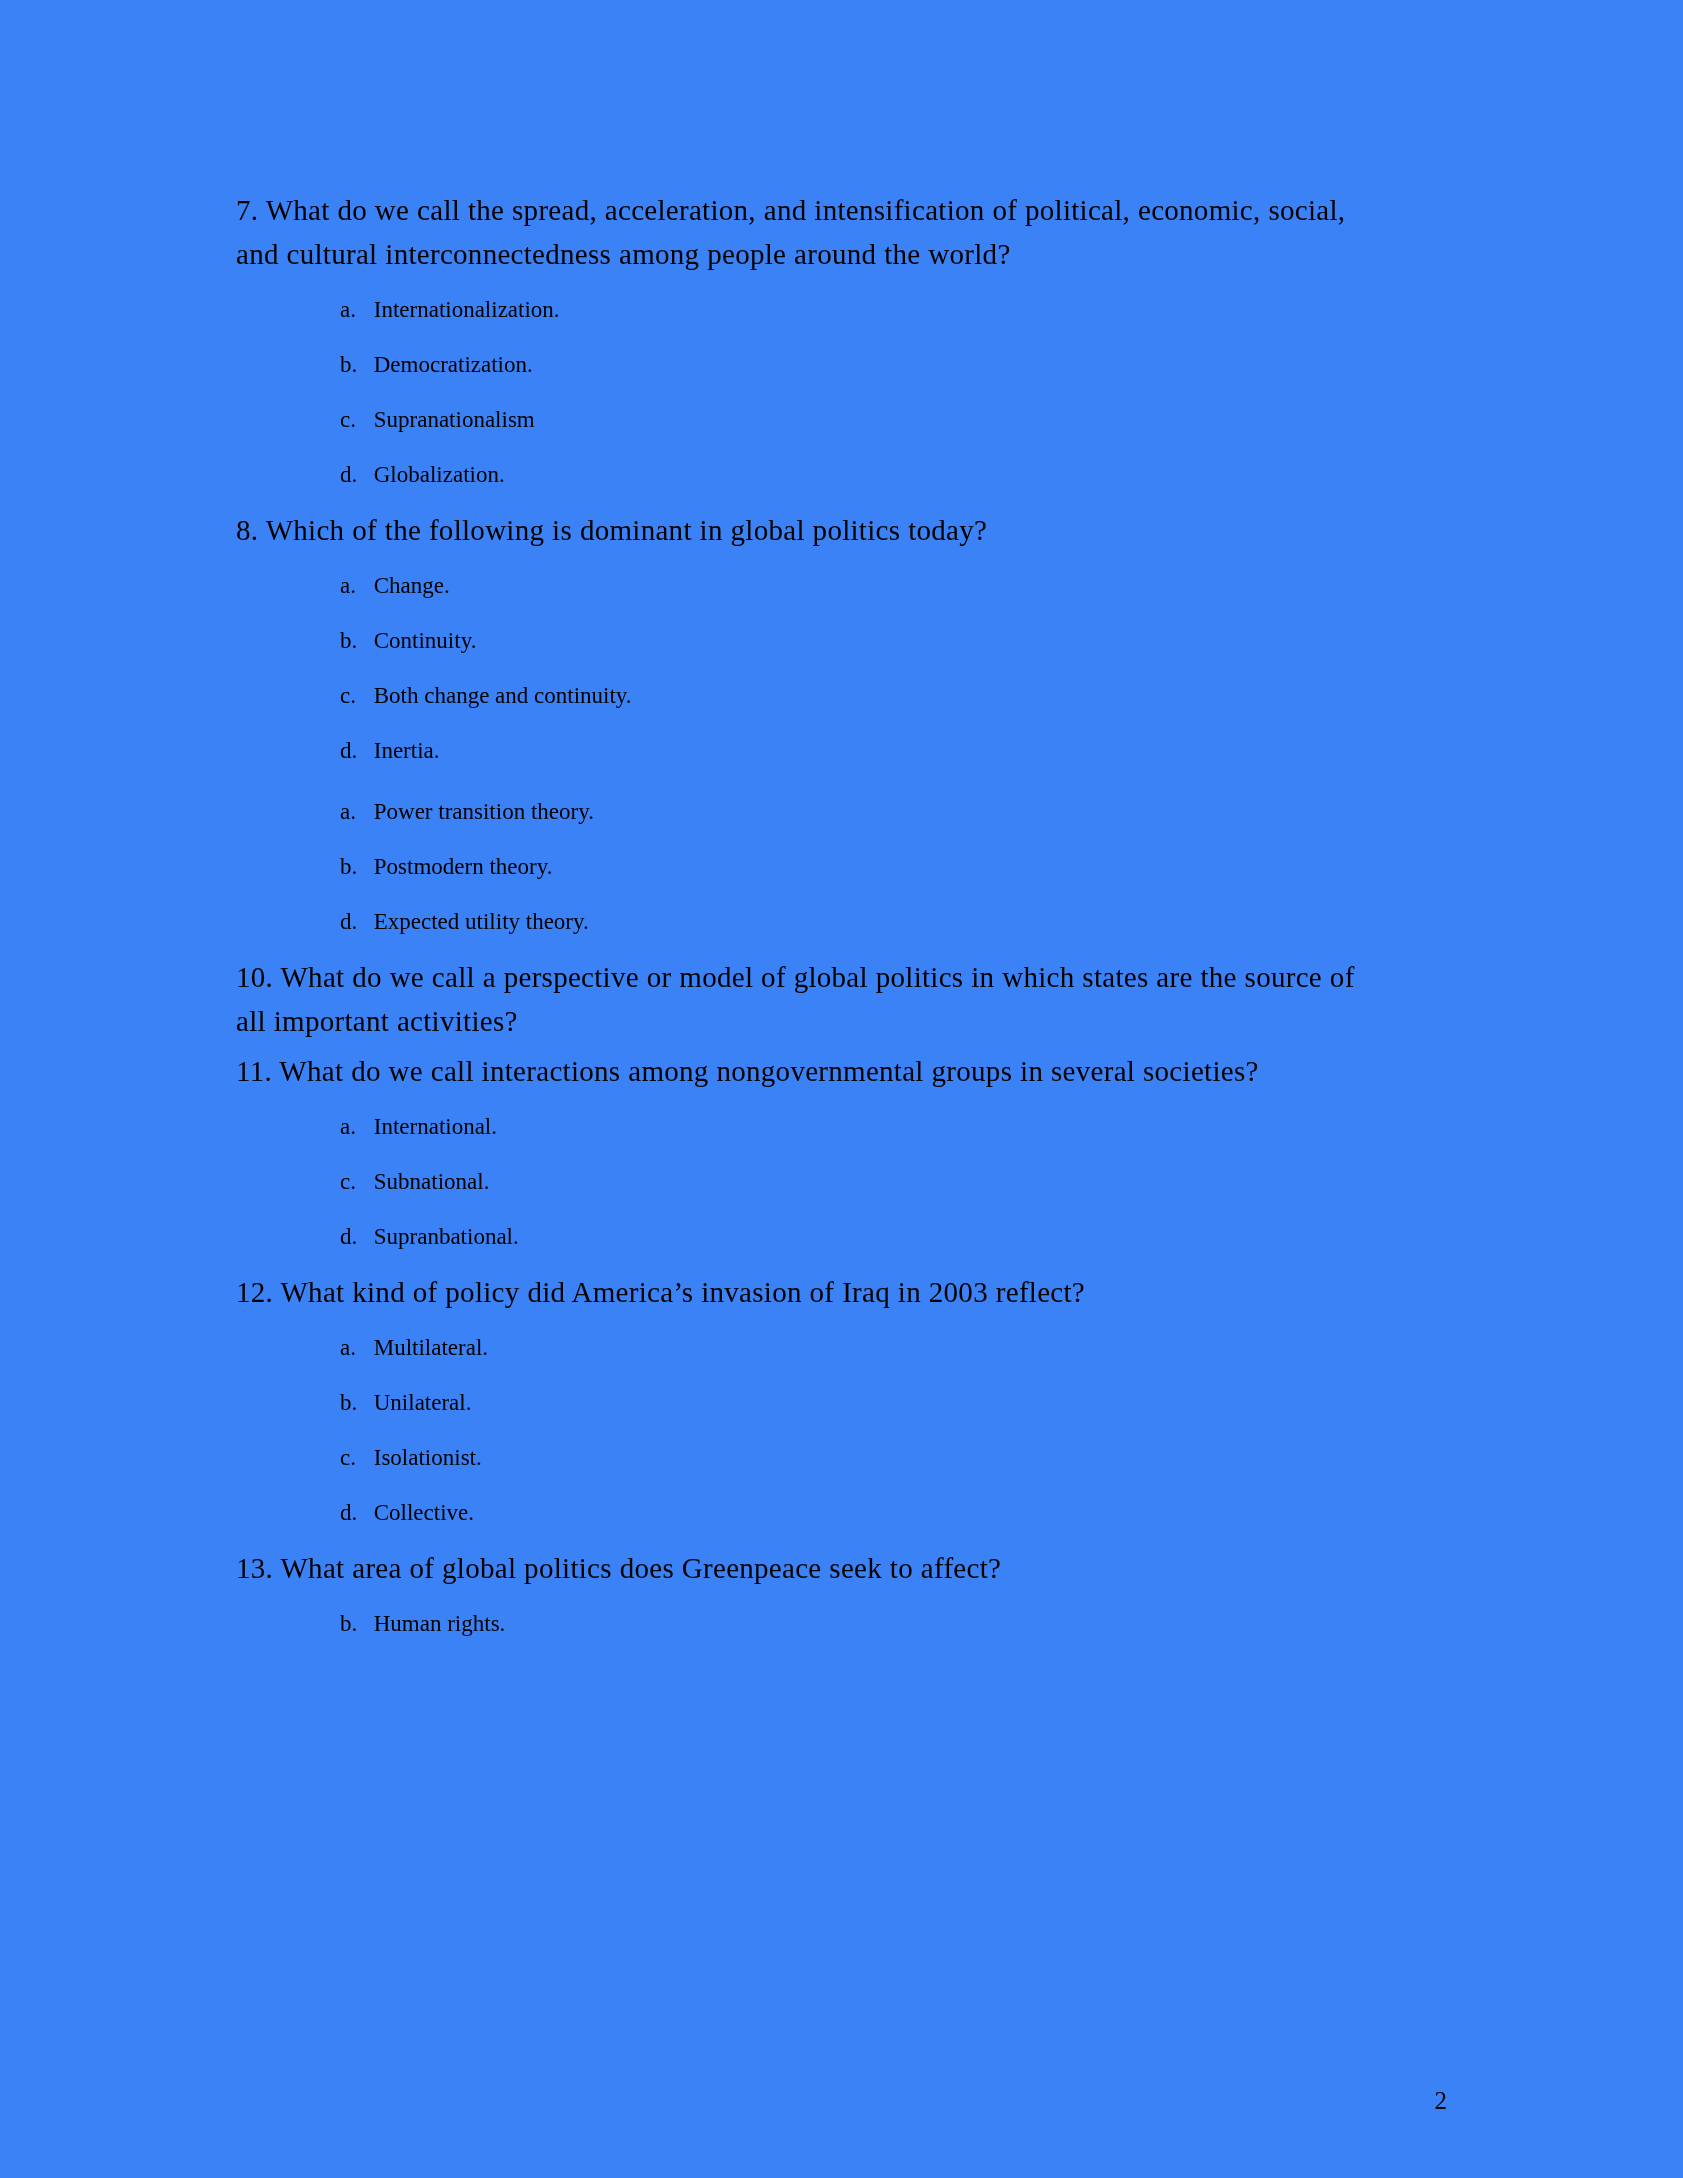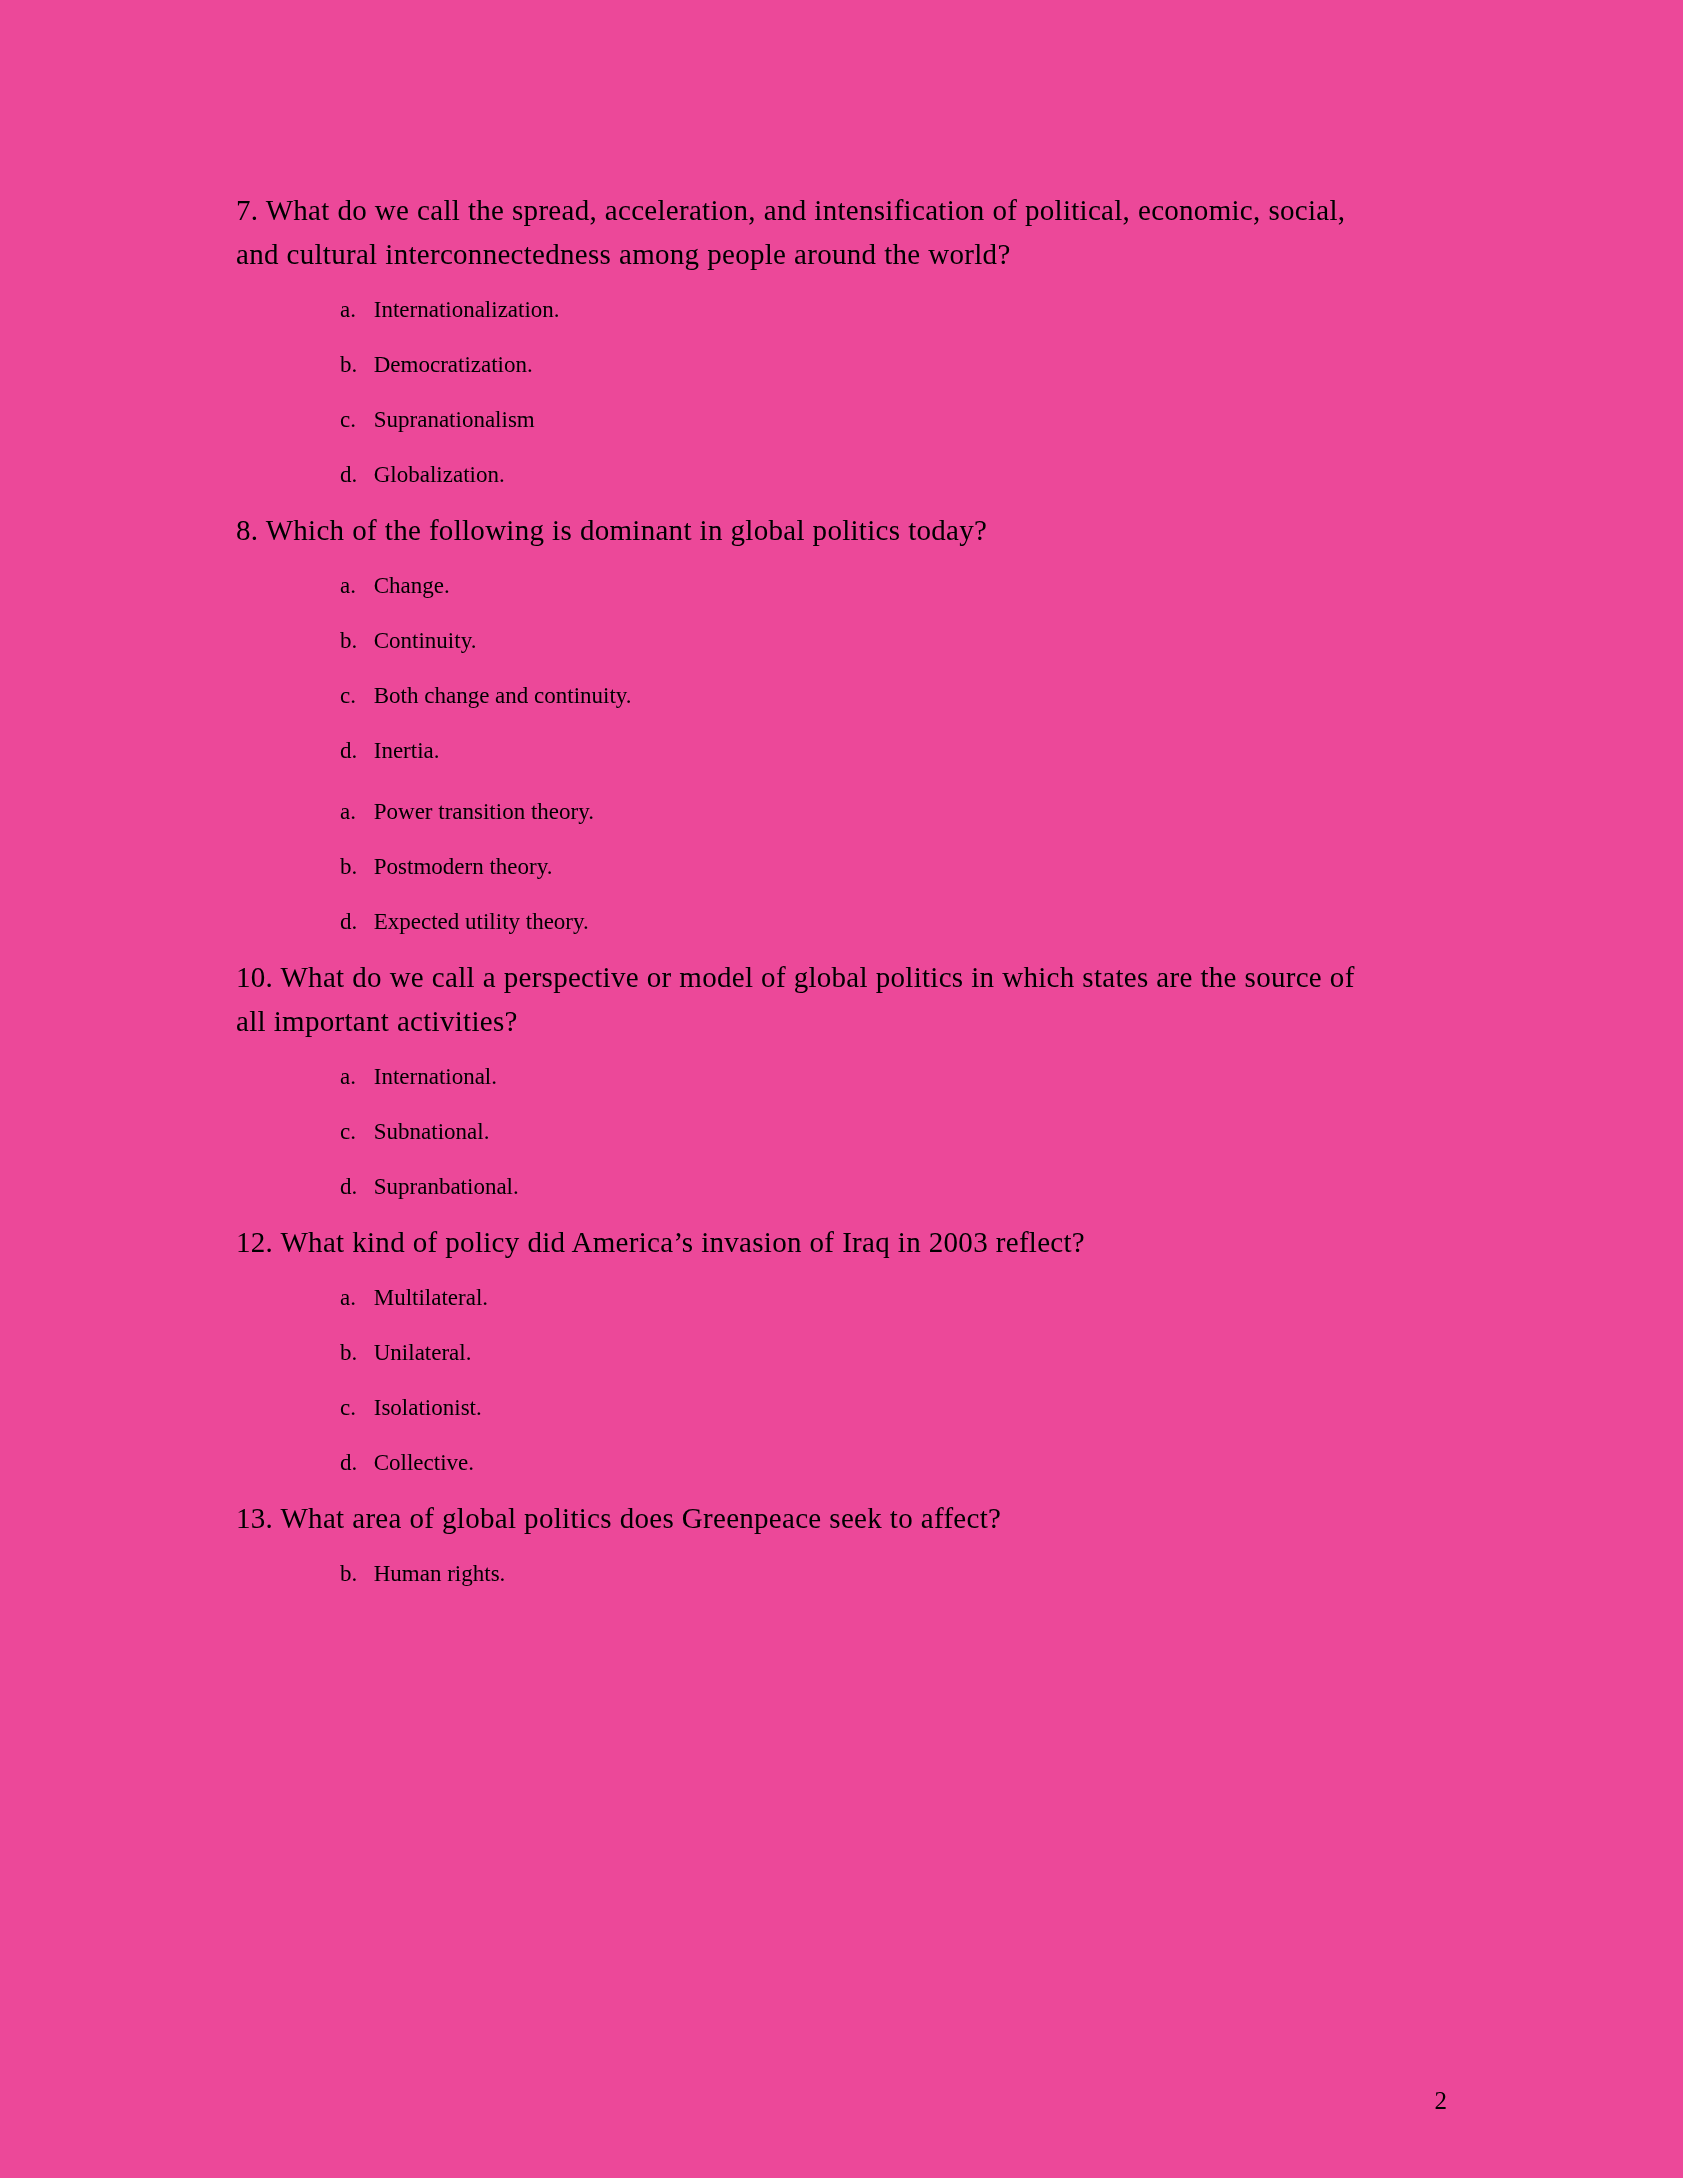--- a/index.html
+++ b/index.html
@@ -8,21 +8,21 @@
     background: #ffffff;
   }
   body {
     font-family: "Liberation Serif", "DejaVu Serif", serif;
     color: #000000;
   }
   .page {
     position: relative;
     width: 1683px;
     height: 2178px;
-    background: #ec4899;
+    background: #3b82f6;
     box-sizing: border-box;
     overflow: hidden;
   }
   .content {
     position: absolute;
     left: 236px;
     top: 188px;
     width: 1153px;
   }
   .question {
@@ -87,20 +87,21 @@
         <ul class="options">
           <li class="option"><span class="opt-letter">a.</span> <span class="opt-text">Power transition theory.</span></li>
           <li class="option"><span class="opt-letter">b.</span> <span class="opt-text">Postmodern theory.</span></li>
           <li class="option"><span class="opt-letter">d.</span> <span class="opt-text">Expected utility theory.</span></li>
         </ul>
       </div>
       <div class="q-block">
         <p class="question">10. What do we call a perspective or model of global politics in which states are the source of all important activities?</p>
       </div>
       <div class="q-block">
+        <p class="question">11. What do we call interactions among nongovernmental groups in several societies?</p>
         <ul class="options">
           <li class="option"><span class="opt-letter">a.</span> <span class="opt-text">International.</span></li>
           <li class="option"><span class="opt-letter">c.</span> <span class="opt-text">Subnational.</span></li>
           <li class="option"><span class="opt-letter">d.</span> <span class="opt-text">Supranbational.</span></li>
         </ul>
       </div>
       <div class="q-block">
         <p class="question">12. What kind of policy did America’s invasion of Iraq in 2003 reflect?</p>
         <ul class="options">
           <li class="option"><span class="opt-letter">a.</span> <span class="opt-text">Multilateral.</span></li>

